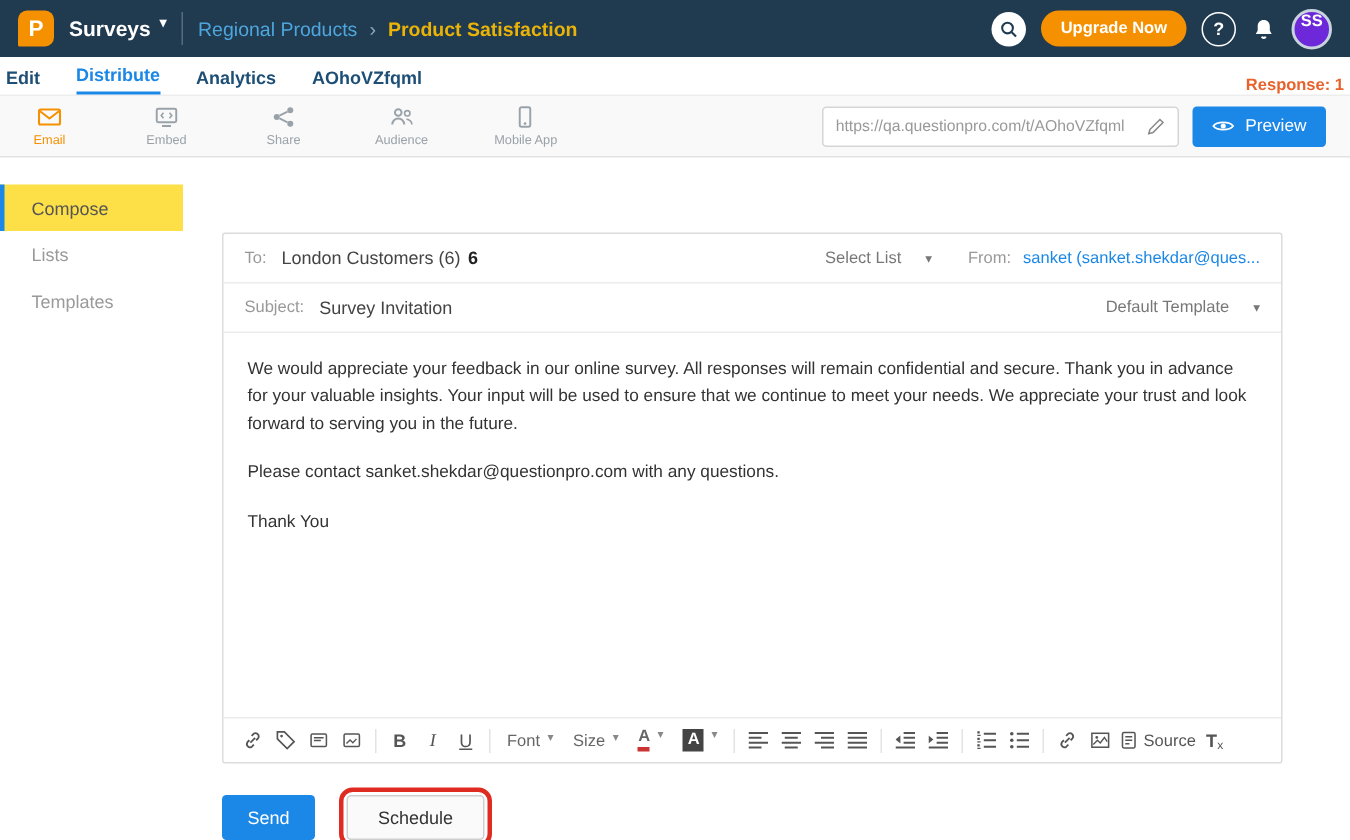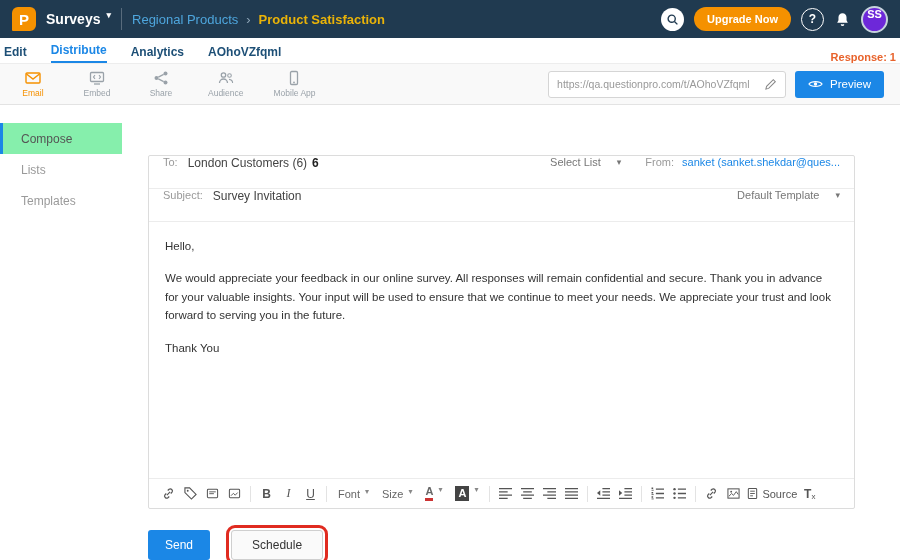--- a/index.html
+++ b/index.html
@@ -54,21 +54,21 @@
   }
   .nav-tab { font-size: 12px; font-weight: bold; color: #1d4f76; padding-bottom: 4px; cursor: pointer; }
   .nav-tab.active { color: #1b87e6; border-bottom: 2px solid #1b87e6; }
   .response { margin-left: auto; font-size: 11px; font-weight: bold; color: #e8632c; padding-top: 2px; }
 
   
   .toolbar {
     height: 41px; background: #f9f9f9; border-bottom: 1px solid #e3e3e3;
     display: flex; align-items: center; padding: 0 16px;
   }
-  .tool-items { display: flex; gap: 30px; }
+  .tool-items { display: flex; gap: 44px; }
   .tool-item {
     display: flex; flex-direction: column; align-items: center; gap: 2px;
     font-size: 8.5px; color: #9aa2a9; cursor: pointer; min-width: 34px;
   }
   .tool-item.active { color: #f59100; }
   .tool-item svg { width: 16px; height: 16px; }
   .url-wrap { margin-left: auto; display: flex; align-items: center; gap: 9px; }
   .url-box {
     width: 238px; height: 27px; border: 1px solid #d5d5d5; border-radius: 3px;
     background: #fff; display: flex; align-items: center; padding: 0 8px;
@@ -82,26 +82,26 @@
     font-family: "Liberation Sans", sans-serif;
   }
 
   
   .content { display: flex; height: 455px; }
   .sidebar { width: 122px; padding-top: 18px; flex-shrink: 0; }
   .side-item {
     height: 31px; display: flex; align-items: center; padding-left: 18px;
     font-size: 12px; color: #9a9a9a; border-left: 3px solid transparent; cursor: pointer;
   }
-  .side-item.active { background: #86efac; color: #555; border-left-color: #1b87e6; }
+  .side-item.active { background: #fde047; color: #555; border-left-color: #1b87e6; }
   .main { flex: 1; padding: 50px 45px 0 26px; }
 
   .card { border: 1px solid #dcdcdc; border-radius: 2px; background: #fff; }
   .card-row {
-    height: 33px; display: flex; align-items: flex-start;
+    height: 33px; display: flex; align-items: center;
     padding: 0 14px; border-bottom: 1px solid #ececec; font-size: 12px;
   }
   .lbl { color: #999; font-size: 11px; margin-right: 10px; }
   .to-value { color: #444; }
   .to-count { font-weight: bold; color: #222; margin-left: 5px; }
   .row-right { margin-left: auto; display: flex; align-items: center; gap: 8px; }
   .dd { display: flex; align-items: center; gap: 16px; font-size: 11px; color: #777; cursor: pointer; }
   .dd .caret { color: #777; }
   .from-value { color: #1b87e6; font-size: 11px; cursor: pointer; }
   .subject-value { color: #444; }
@@ -282,22 +282,22 @@
         <span class="subject-value">Survey Invitation</span>
         <div class="row-right">
           <span class="dd">
             <span>Default Template</span>
             <span class="caret">▾</span>
           </span>
         </div>
       </div>
 
       <div class="body-area">
-        <p>Hello,</p>
         <p>We would appreciate your feedback in our online survey. All responses will remain confidential and secure. Thank you in advance for your valuable insights. Your input will be used to ensure that we continue to meet your needs. We appreciate your trust and look forward to serving you in the future.</p>
+        <p>Please contact sanket.shekdar@questionpro.com with any questions.</p>
         <p>Thank You</p>
       </div>
 
       <div class="editor-bar">
         <span class="ed-btn">
           <svg viewBox="0 0 14 14">
               <path d="M5.3 8.7l3.4-3.4" stroke="#555" stroke-width="1.3" fill="none"></path>
               <path d="M6.2 3.8l1.4-1.4a2.3 2.3 0 0 1 3.2 3.2L9.4 7" fill="none" stroke="#555" stroke-width="1.3"></path>
               <path d="M7.8 10.2l-1.4 1.4a2.3 2.3 0 0 1-3.2-3.2L4.6 7" fill="none" stroke="#555" stroke-width="1.3"></path>
             </svg>

